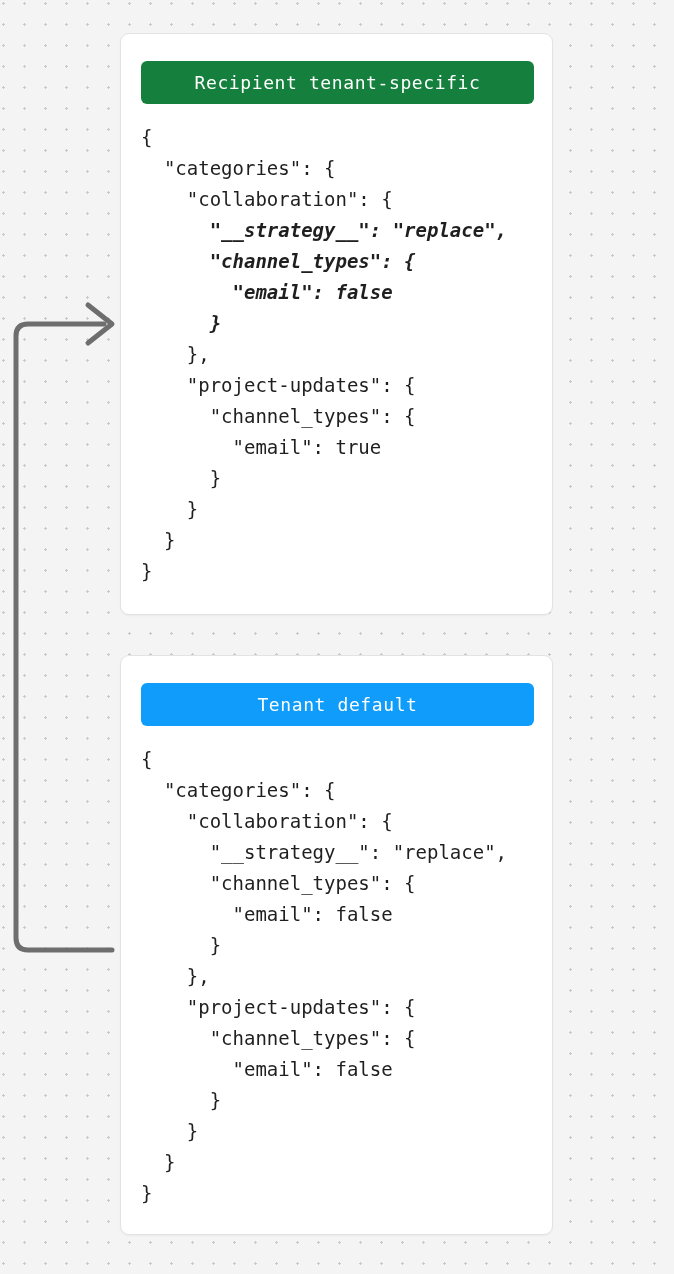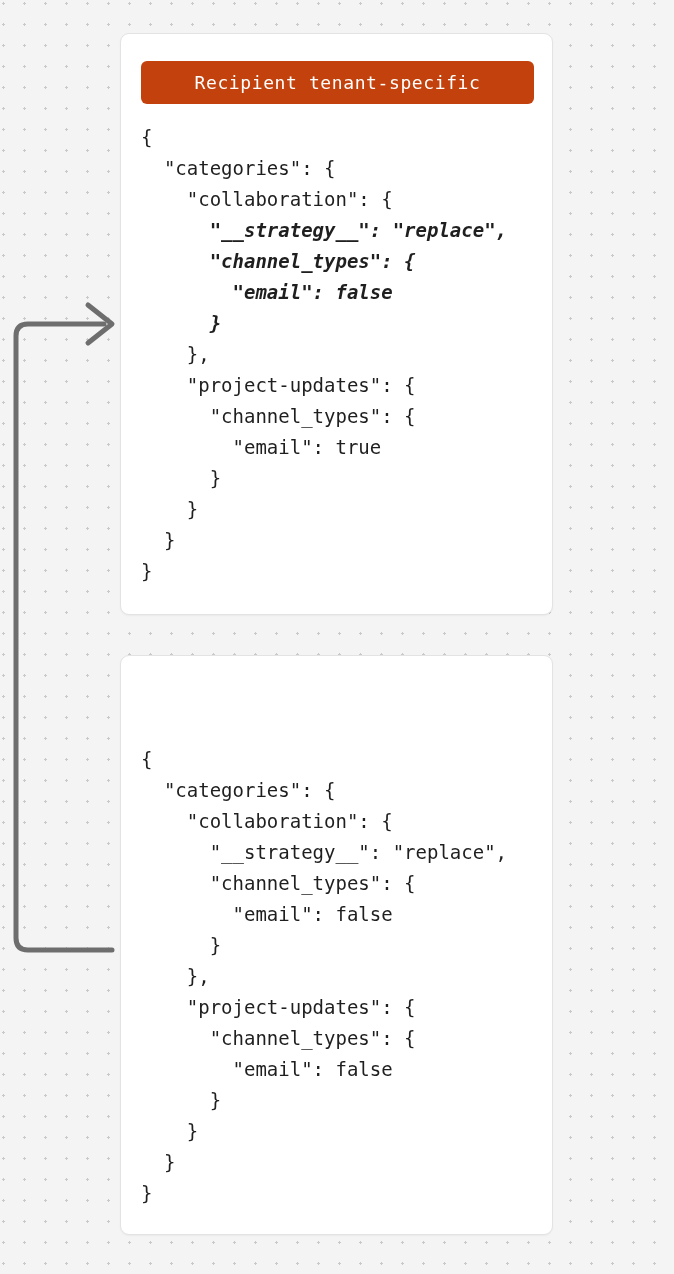--- a/index.html
+++ b/index.html
@@ -84,19 +84,20 @@
 </style>
 </head>
 <body>
 
 <svg class="connector" viewBox="0 0 674 1274" width="674" height="1274" aria-hidden="true">
   <path d="M 112 950 L 28 950 Q 16 950 16 938 L 16 336 Q 16 324 28 324 L 104 324" fill="none" stroke="#6e6e6e" stroke-width="5" stroke-linecap="round" stroke-linejoin="round"></path>
   <path d="M 88 305 L 112 324 L 88 343" fill="none" stroke="#6e6e6e" stroke-width="5" stroke-linecap="round" stroke-linejoin="round"></path>
 </svg>
 
 <div class="card card-recipient">
-  <div class="badge badge-purple" style="background: #c2410c;">Recipient tenant-specific</div>
+  <div class="badge badge-purple" style="background: #15803d;">Recipient tenant-specific</div>
   <div class="code"><div class="line">{</div><div class="line">  "categories": {</div><div class="line">    "collaboration": {</div><div class="line hl">      "__strategy__": "replace",</div><div class="line hl">      "channel_types": {</div><div class="line hl">        "email": false</div><div class="line hl">      }</div><div class="line">    },</div><div class="line">    "project-updates": {</div><div class="line">      "channel_types": {</div><div class="line">        "email": true</div><div class="line">      }</div><div class="line">    }</div><div class="line">  }</div><div class="line">}</div></div>
 </div>
 
 <div class="card card-tenant">
+  <div class="badge badge-blue" style="background: rgb(15, 156, 251);">Tenant default</div>
   <div class="code"><div class="line">{</div><div class="line">  "categories": {</div><div class="line">    "collaboration": {</div><div class="line">      "__strategy__": "replace",</div><div class="line">      "channel_types": {</div><div class="line">        "email": false</div><div class="line">      }</div><div class="line">    },</div><div class="line">    "project-updates": {</div><div class="line">      "channel_types": {</div><div class="line">        "email": false</div><div class="line">      }</div><div class="line">    }</div><div class="line">  }</div><div class="line">}</div></div>
 </div>
 
 </body></html>

